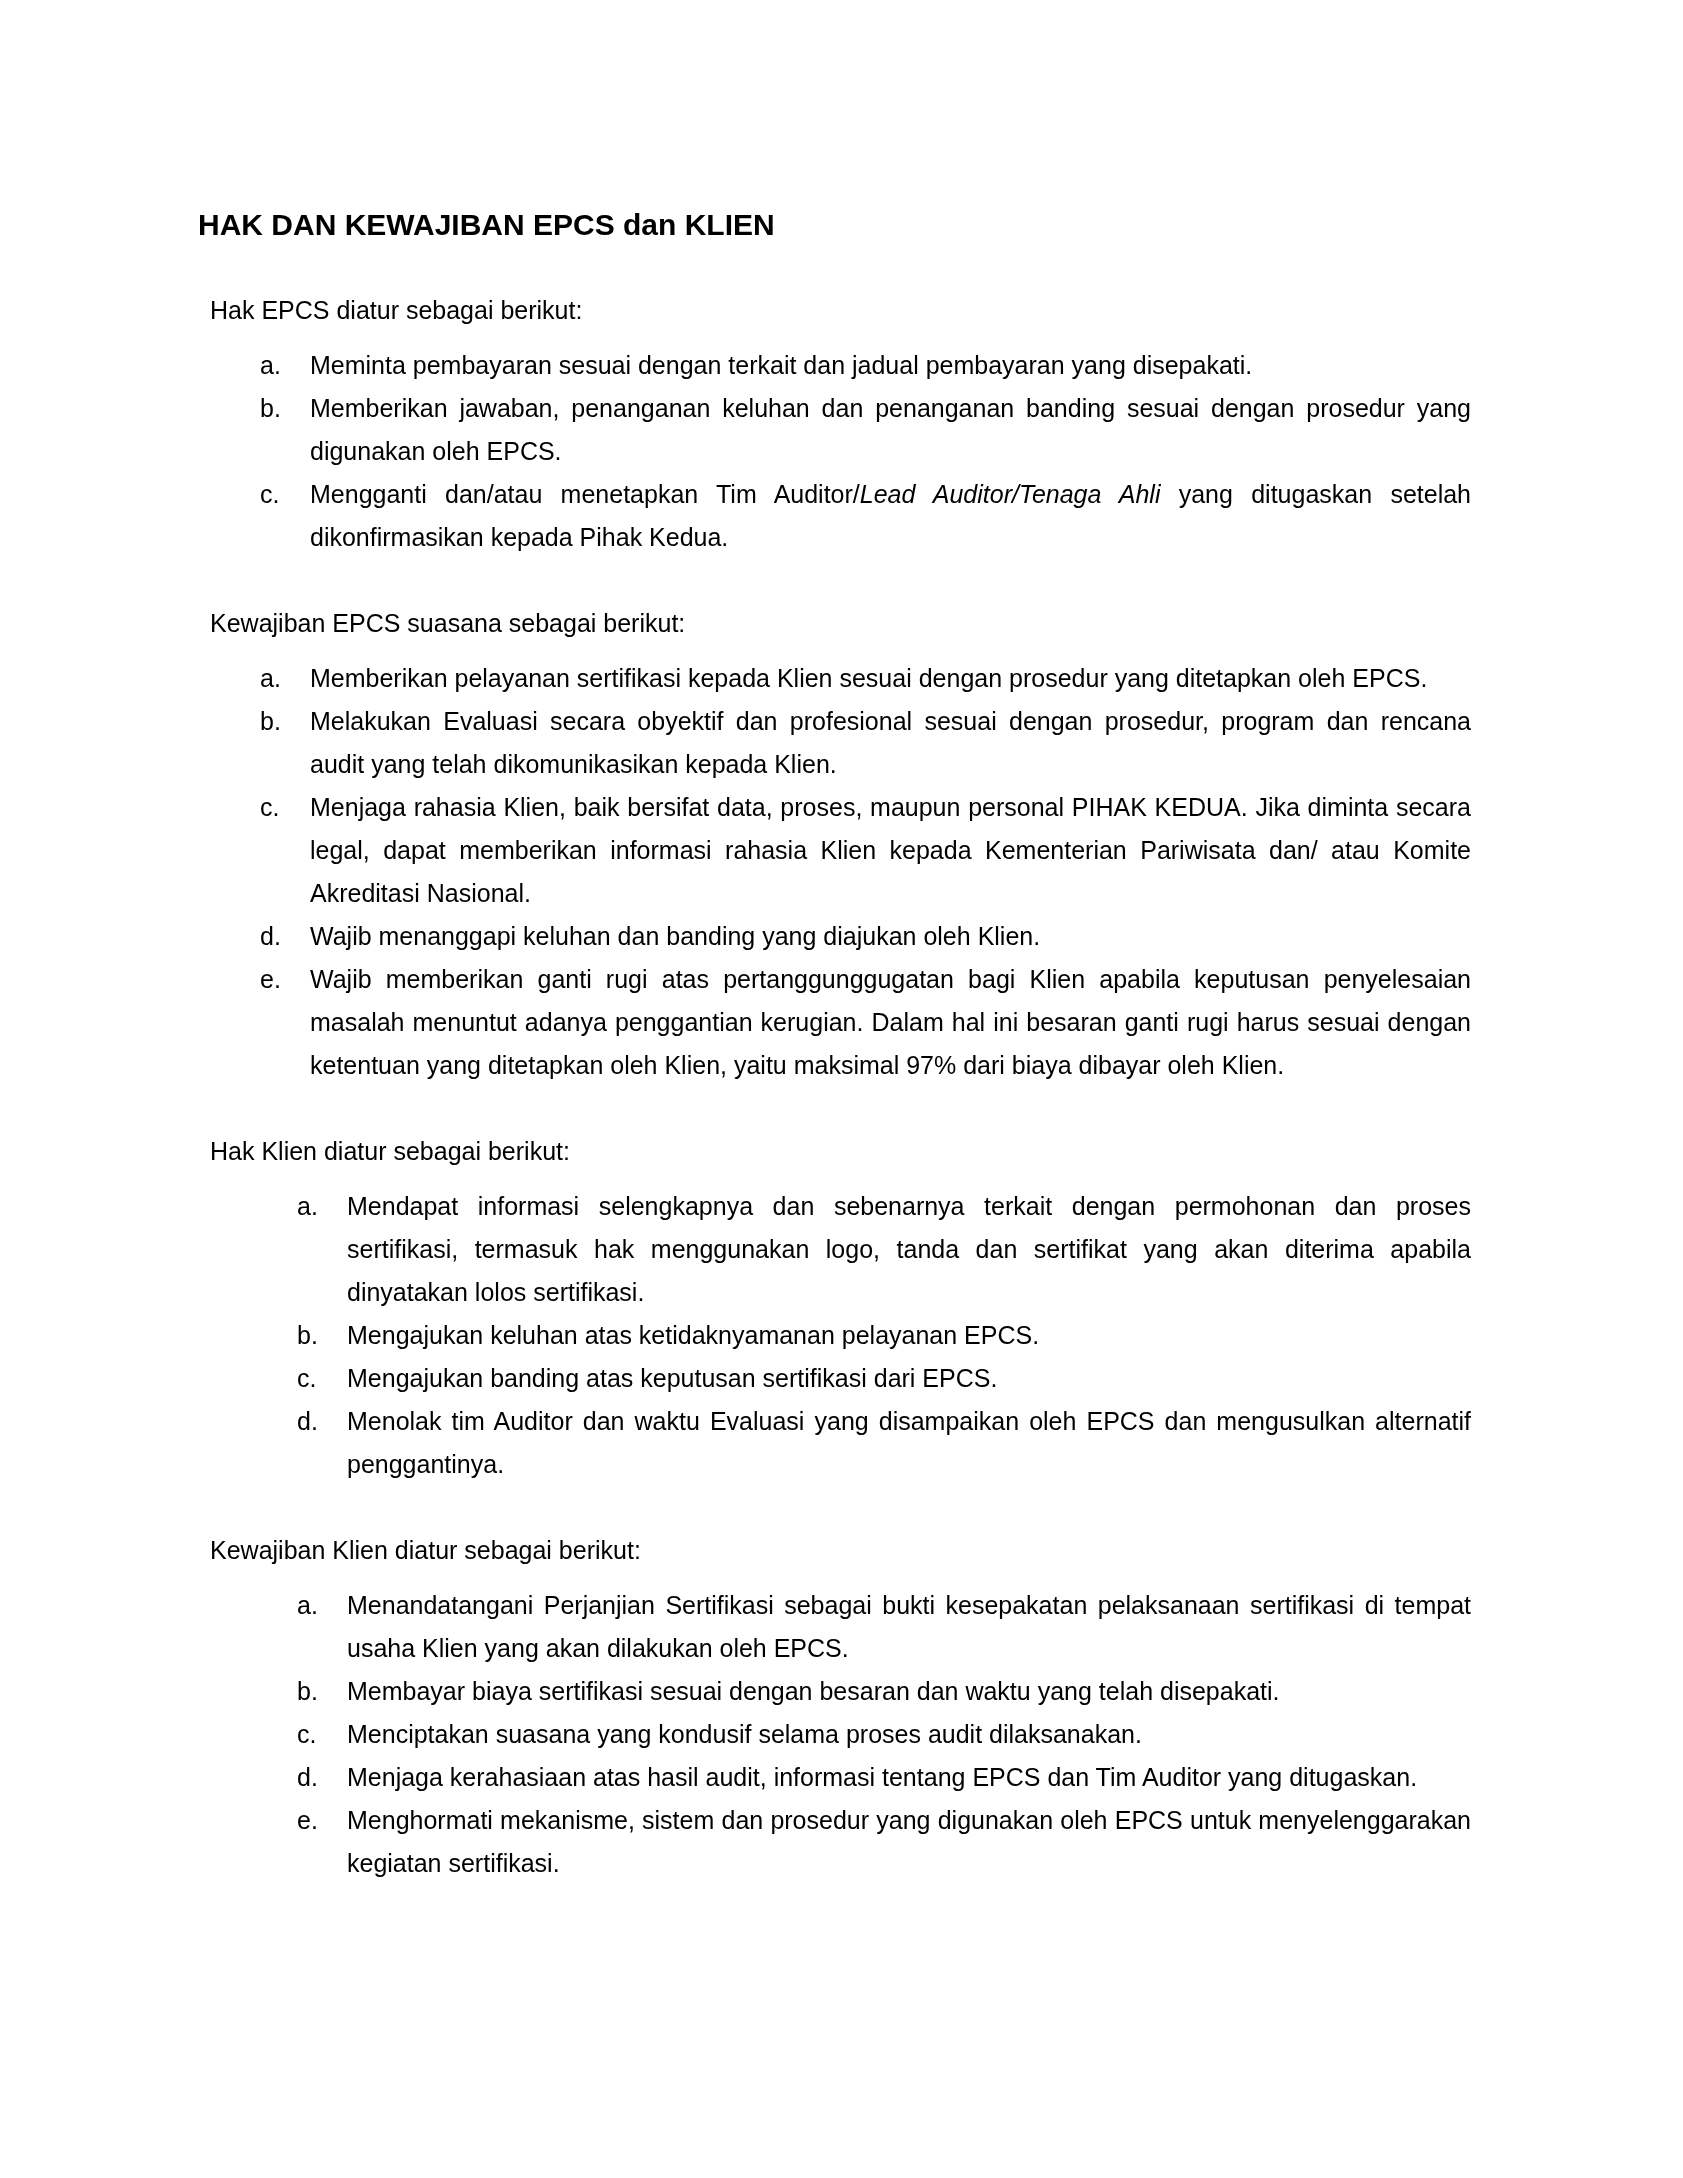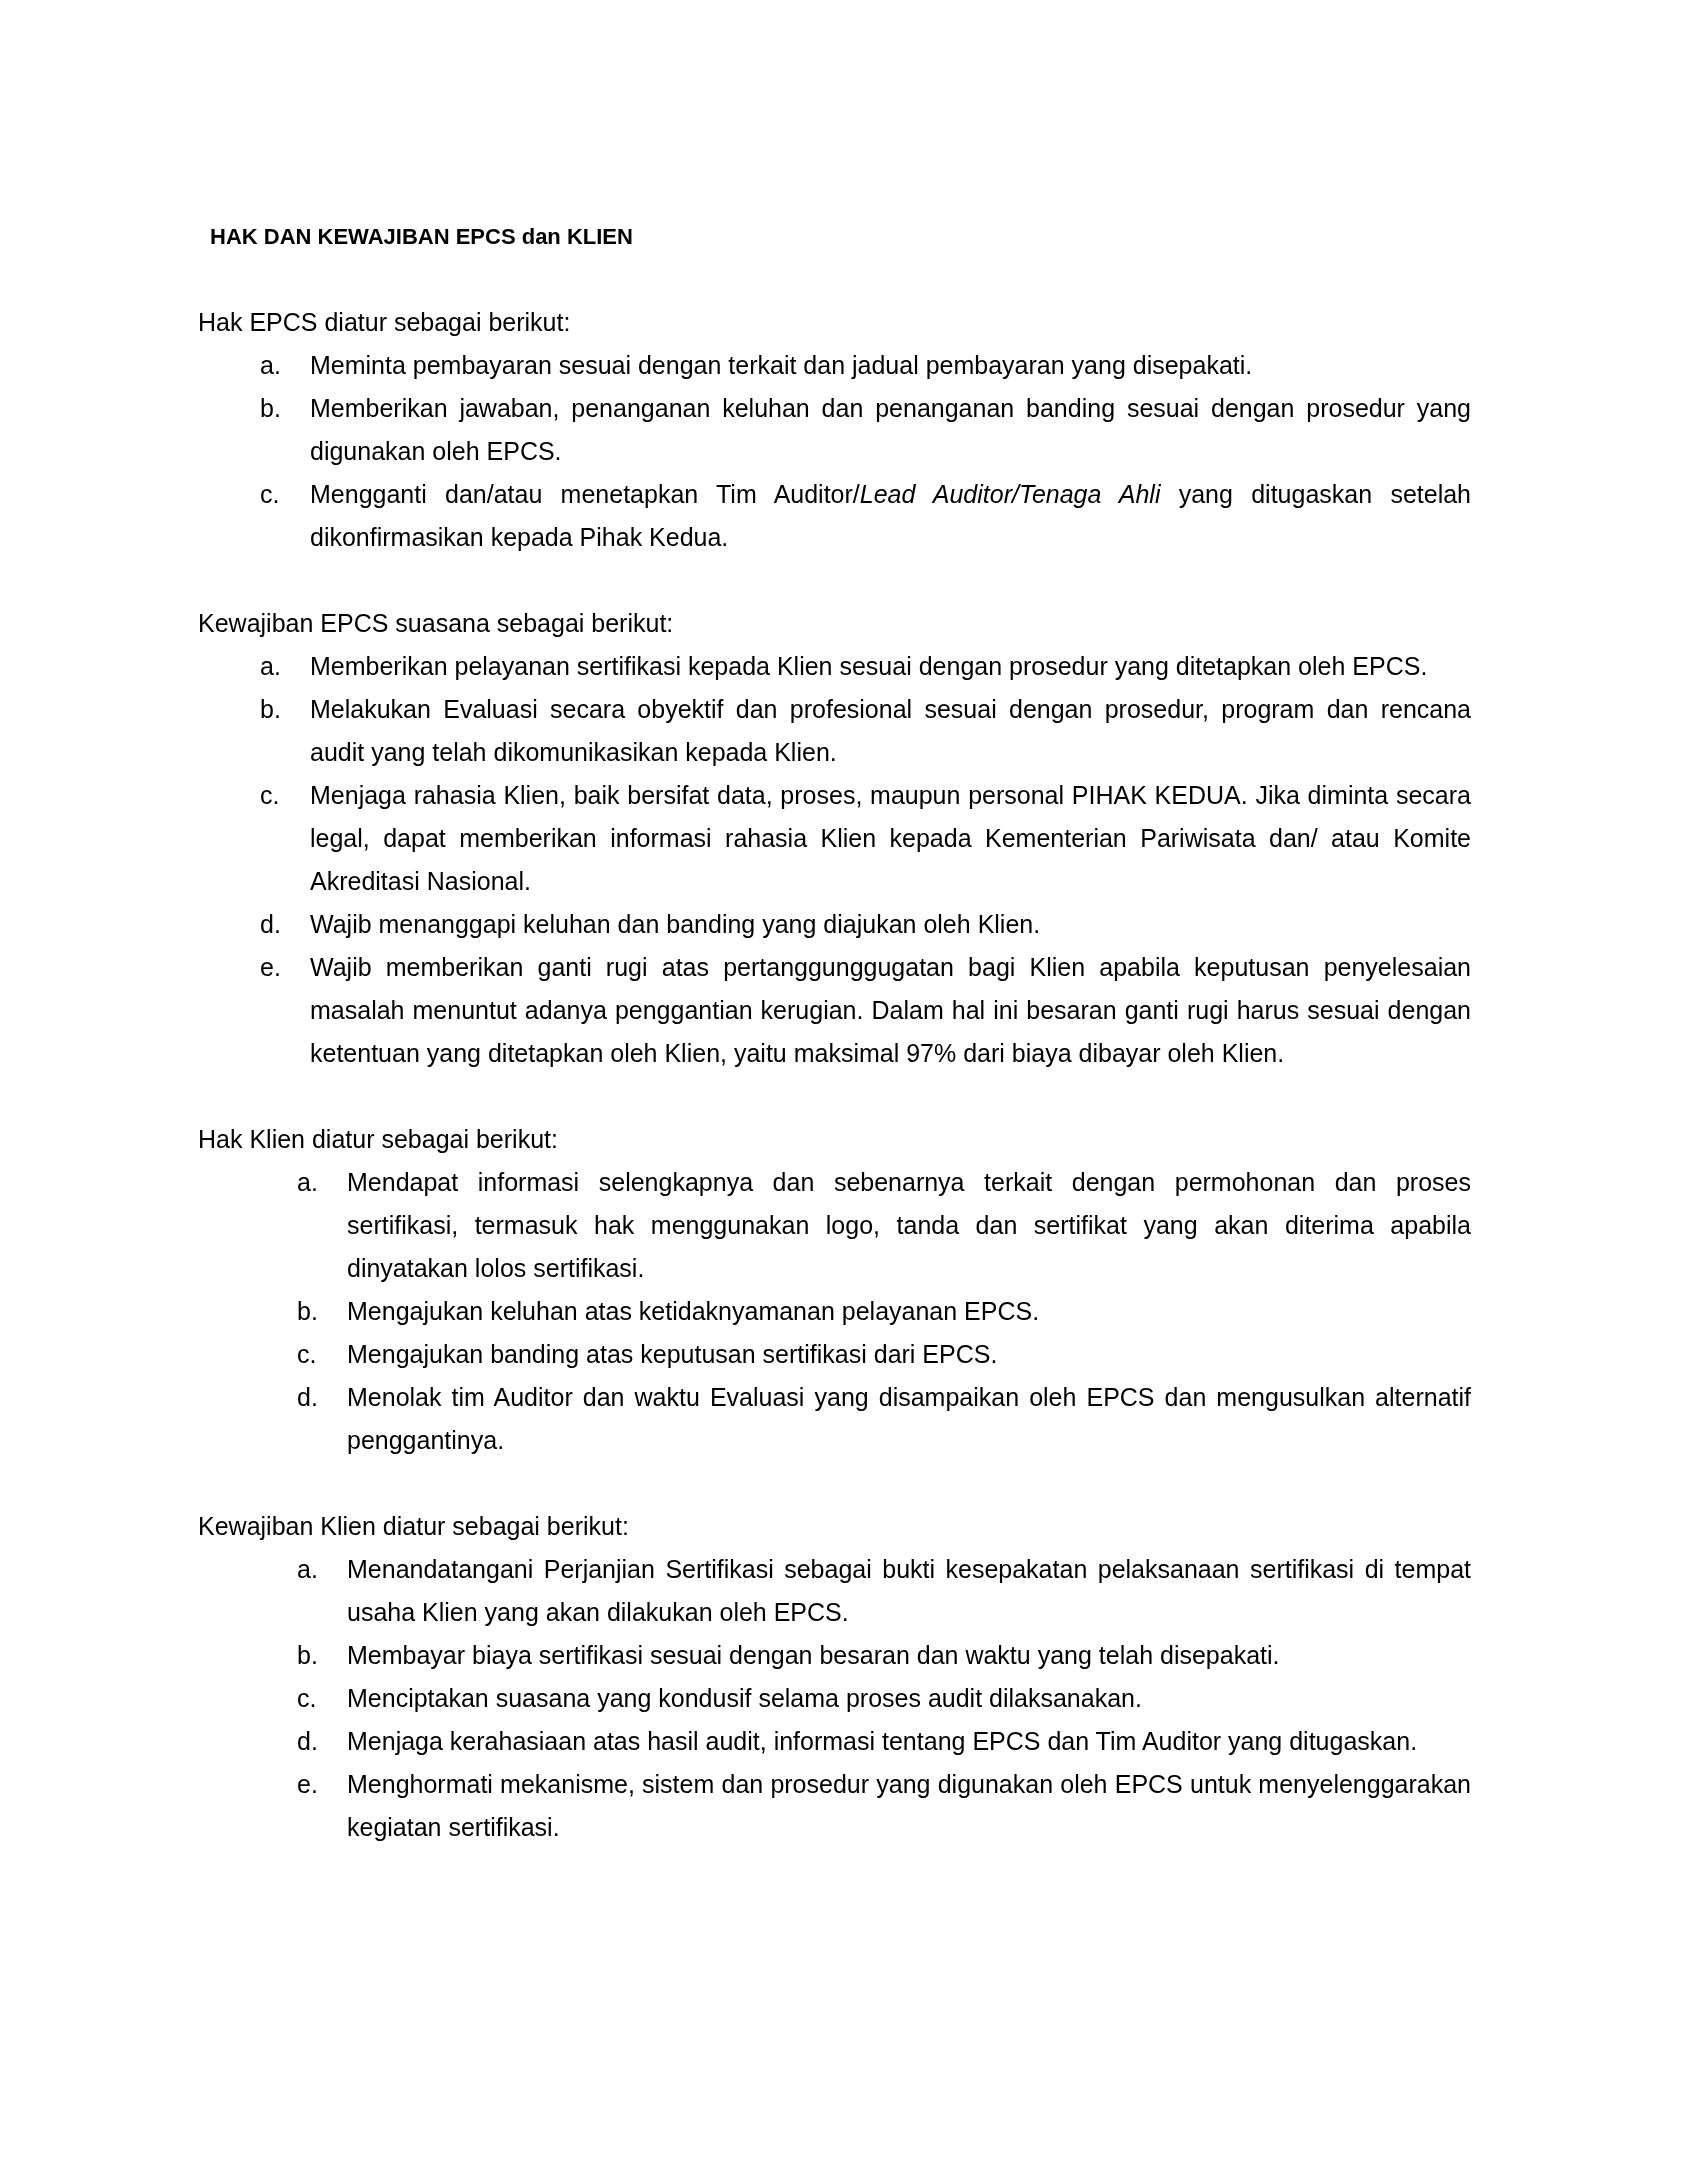--- a/index.html
+++ b/index.html
@@ -6,23 +6,23 @@
     body { width: 1683px; height: 2178px; position: relative; overflow: hidden; }
     .page {
       position: absolute; left: 0; top: 0; width: 1683px; height: 2178px;
       background: #ffffff; color: #000000;
       font-family: "Liberation Sans", "DejaVu Sans", sans-serif;
     }
     .content {
       position: absolute; left: 198px; top: 203px; width: 1273px;
       font-size: 25px; line-height: 43px;
     }
-    .title { font-weight: bold; font-size: 22px; line-height: 43px; margin: 12px; }
+    .title { font-weight: bold; font-size: 30px; line-height: 43px; margin: 0; }
     .section { margin-top: 43px; }
-    .intro { margin: 0; }
+    .intro { margin: 12px; }
     ol { list-style: none; margin: 0; padding: 0; }
     li { position: relative; text-align: justify; text-align-last: left; }
     .s1 li { padding-left: 112px; }
     .s1 li .mk { left: 62px; }
     .s3 li { padding-left: 149px; }
     .s3 li .mk { left: 99px; }
     .mk { position: absolute; top: 0; }
     .txt { display: block; }
     em { font-style: italic; }
   </style>

